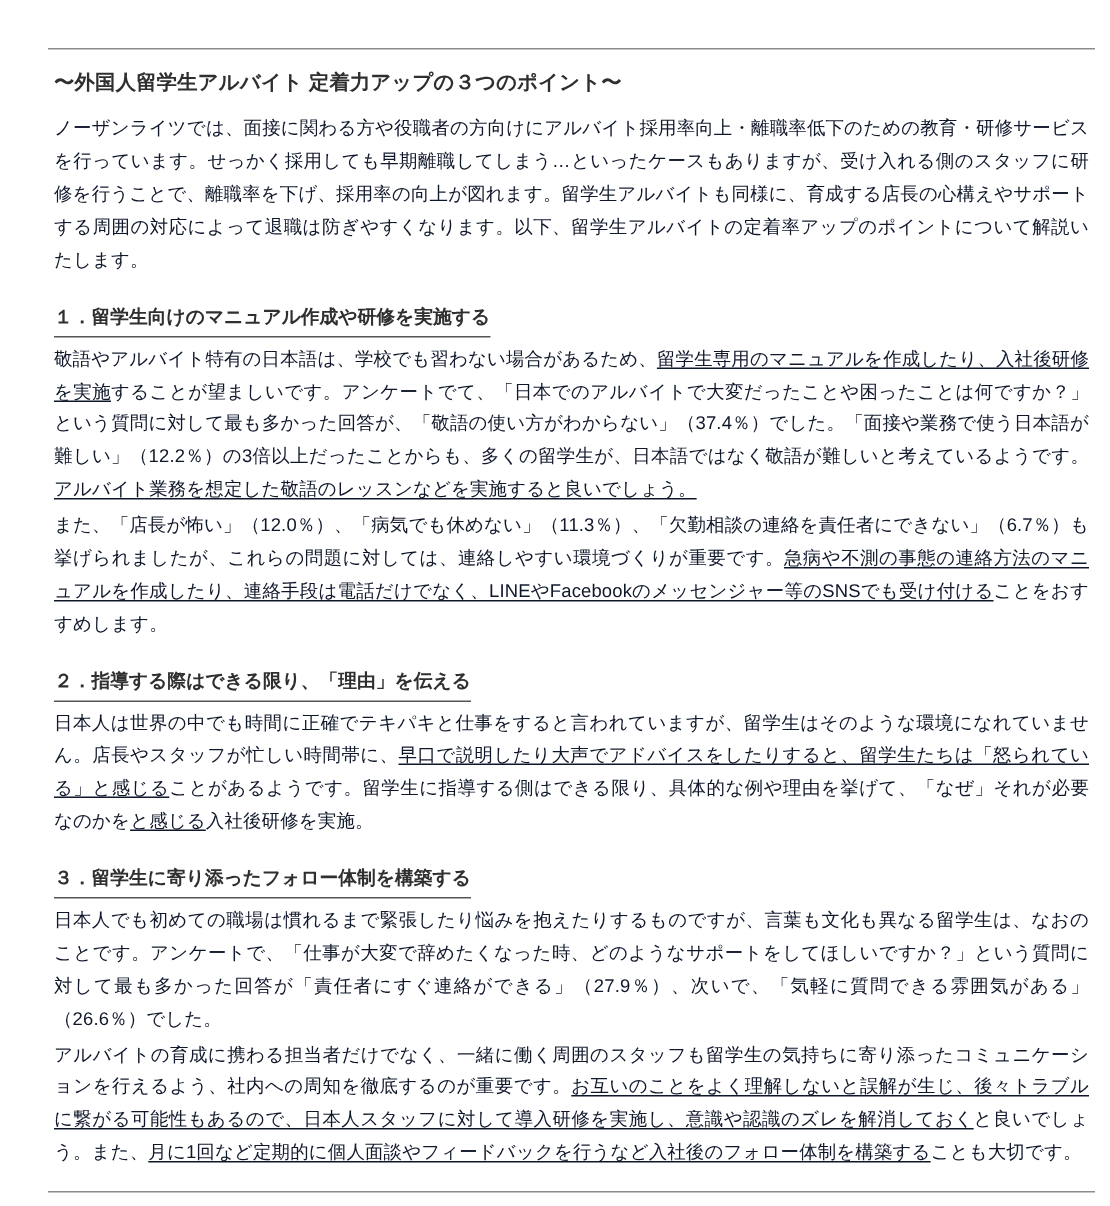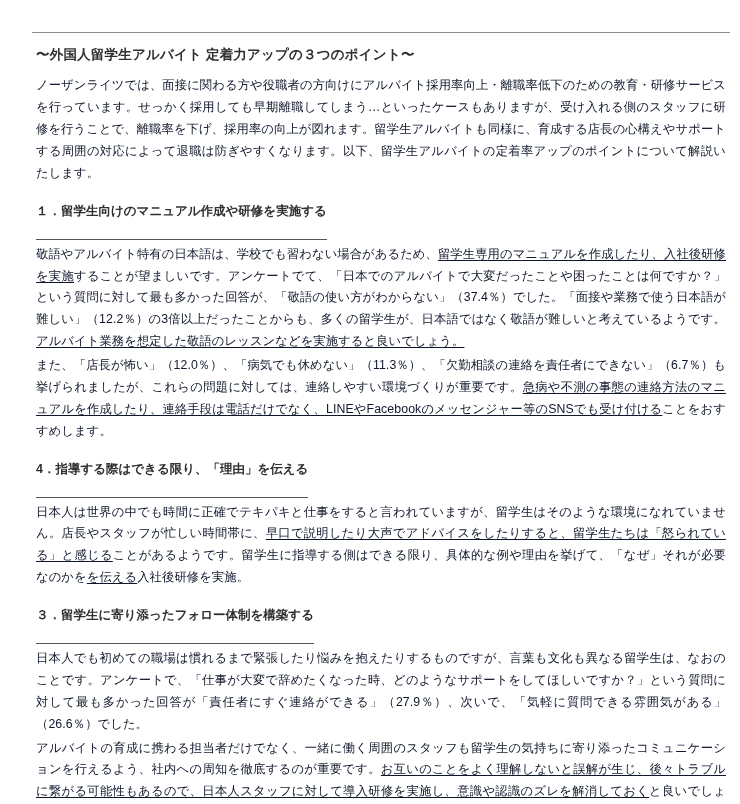--- a/index.html
+++ b/index.html
@@ -45,21 +45,21 @@
     line-height: 1.5;
   }
   h2.sec-title {
     font-size: 12.5px;
     font-weight: bold;
     color: #2f2f2f;
     margin: 0 0 4px 0;
     line-height: 1.6;
     display: inline-block;
     border-bottom: 1px solid #555;
-    padding-bottom: 18px;
+    padding-bottom: 3px;
   }
   .sec {
     margin-top: 16px;
   }
   p.para {
     font-size: 12.3px;
     line-height: 1.78;
     margin: 0 0 2px 0;
     text-align: justify;
     color: #0f172a;
@@ -77,19 +77,19 @@
 <body>
 
 <div id="page">
   <div class="doc">
     <div class="rule-top"></div>
     <div class="body-area">
       <h1 class="doc-title">〜外国人留学生アルバイト 定着力アップの３つのポイント〜</h1>
       <p class="para intro">ノーザンライツでは、面接に関わる方や役職者の方向けにアルバイト採用率向上・離職率低下のための教育・研修サービスを行っています。せっかく採用しても早期離職してしまう…といったケースもありますが、受け入れる側のスタッフに研修を行うことで、離職率を下げ、採用率の向上が図れます。留学生アルバイトも同様に、育成する店長の心構えやサポートする周囲の対応によって退職は防ぎやすくなります。以下、留学生アルバイトの定着率アップのポイントについて解説いたします。</p>
       <div id="sections">
           <div class="sec"><h2 class="sec-title">１．留学生向けのマニュアル作成や研修を実施する</h2><p class="para"><span>敬語やアルバイト特有の日本語は、学校でも習わない場合があるため、</span><span class="u">留学生専用のマニュアルを作成したり、入社後研修を実施</span><span>することが望ましいです。アンケートでて、「日本でのアルバイトで大変だったことや困ったことは何ですか？」という質問に対して最も多かった回答が、「敬語の使い方がわからない」（37.4％）でした。「面接や業務で使う日本語が難しい」（12.2％）の3倍以上だったことからも、多くの留学生が、日本語ではなく敬語が難しいと考えているようです。</span><span class="u">アルバイト業務を想定した敬語のレッスンなどを実施すると良いでしょう。</span></p><p class="para"><span>また、「店長が怖い」（12.0％）、「病気でも休めない」（11.3％）、「欠勤相談の連絡を責任者にできない」（6.7％）も挙げられましたが、これらの問題に対しては、連絡しやすい環境づくりが重要です。</span><span class="u">急病や不測の事態の連絡方法のマニュアルを作成したり、連絡手段は電話だけでなく、LINEやFacebookのメッセンジャー等のSNSでも受け付ける</span><span>ことをおすすめします。</span></p></div>
-          <div class="sec"><h2 class="sec-title">4．指導する際はできる限り、「理由」を伝える</h2><p class="para"><span>日本人は世界の中でも時間に正確でテキパキと仕事をすると言われていますが、留学生はそのような環境になれていません。店長やスタッフが忙しい時間帯に、</span><span class="u">早口で説明したり大声でアドバイスをしたりすると、留学生たちは「怒られている」と感じる</span><span>ことがあるようです。留学生に指導する側はできる限り、具体的な例や理由を挙げて、「なぜ」それが必要なのかを</span><span class="u">を伝える</span><span>入社後研修を実施。</span></p></div>
+          <div class="sec"><h2 class="sec-title">２．指導する際はできる限り、「理由」を伝える</h2><p class="para"><span>日本人は世界の中でも時間に正確でテキパキと仕事をすると言われていますが、留学生はそのような環境になれていません。店長やスタッフが忙しい時間帯に、</span><span class="u">早口で説明したり大声でアドバイスをしたりすると、留学生たちは「怒られている」と感じる</span><span>ことがあるようです。留学生に指導する側はできる限り、具体的な例や理由を挙げて、「なぜ」それが必要なのかを</span><span class="u">と感じる</span><span>入社後研修を実施。</span></p></div>
           <div class="sec"><h2 class="sec-title">３．留学生に寄り添ったフォロー体制を構築する</h2><p class="para"><span>日本人でも初めての職場は慣れるまで緊張したり悩みを抱えたりするものですが、言葉も文化も異なる留学生は、なおのことです。アンケートで、「仕事が大変で辞めたくなった時、どのようなサポートをしてほしいですか？」という質問に対して最も多かった回答が「責任者にすぐ連絡ができる」（27.9％）、次いで、「気軽に質問できる雰囲気がある」（26.6％）でした。</span></p><p class="para"><span>アルバイトの育成に携わる担当者だけでなく、一緒に働く周囲のスタッフも留学生の気持ちに寄り添ったコミュニケーションを行えるよう、社内への周知を徹底するのが重要です。</span><span class="u">お互いのことをよく理解しないと誤解が生じ、後々トラブルに繋がる可能性もあるので、日本人スタッフに対して導入研修を実施し、意識や認識のズレを解消しておく</span><span>と良いでしょう。また、</span><span class="u">月に1回など定期的に個人面談やフィードバックを行うなど入社後のフォロー体制を構築する</span><span>ことも大切です。</span></p></div>
         </div>
     </div>
     <div class="rule-bottom"></div>
   </div>
 </div>
 
 </body></html>

